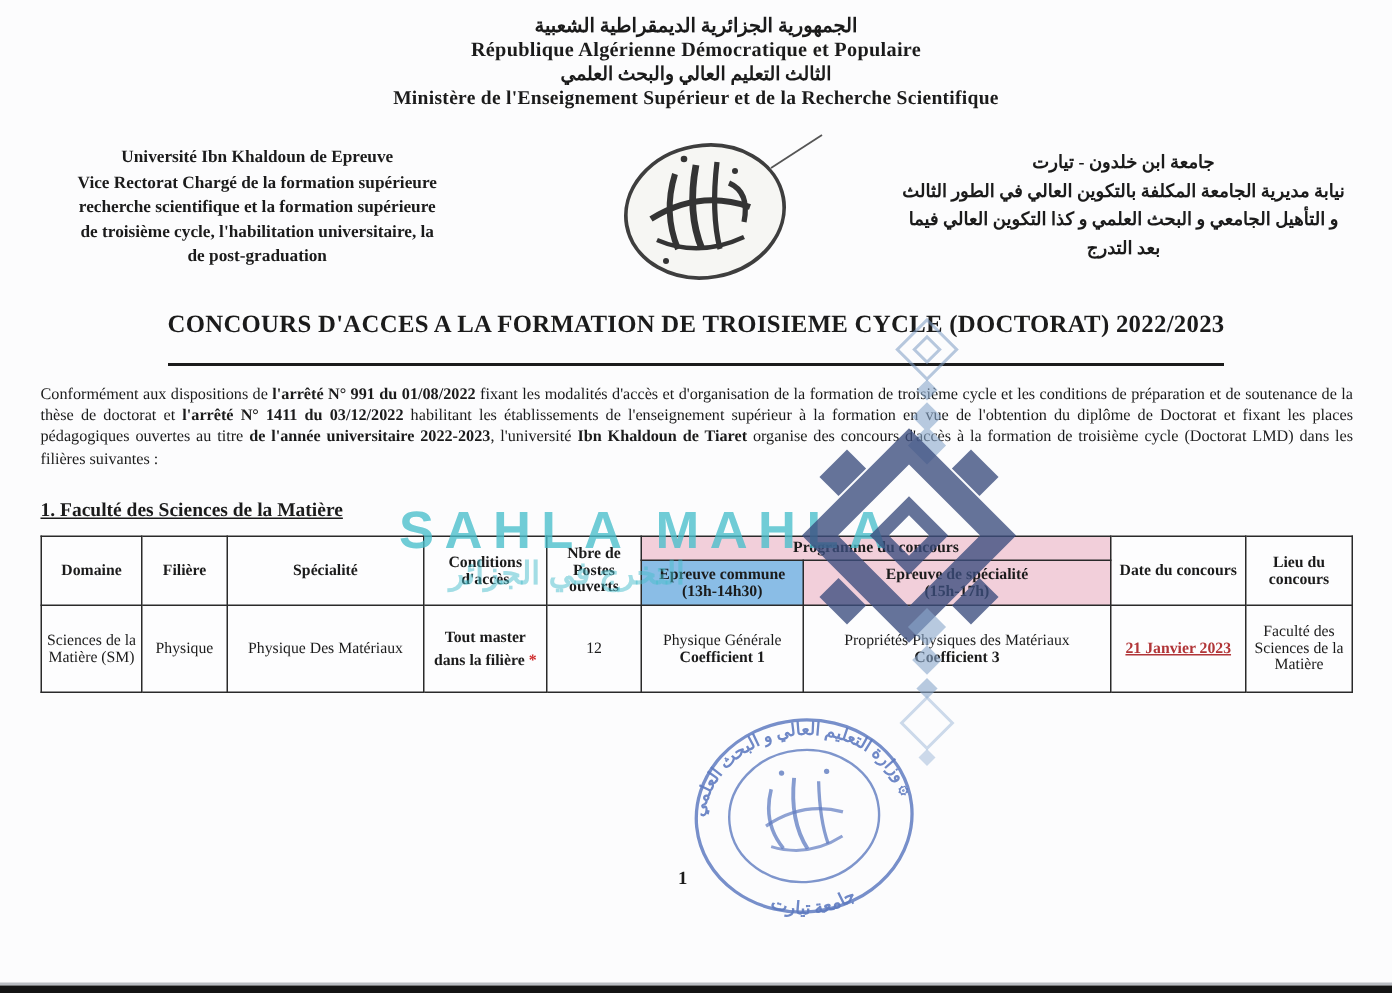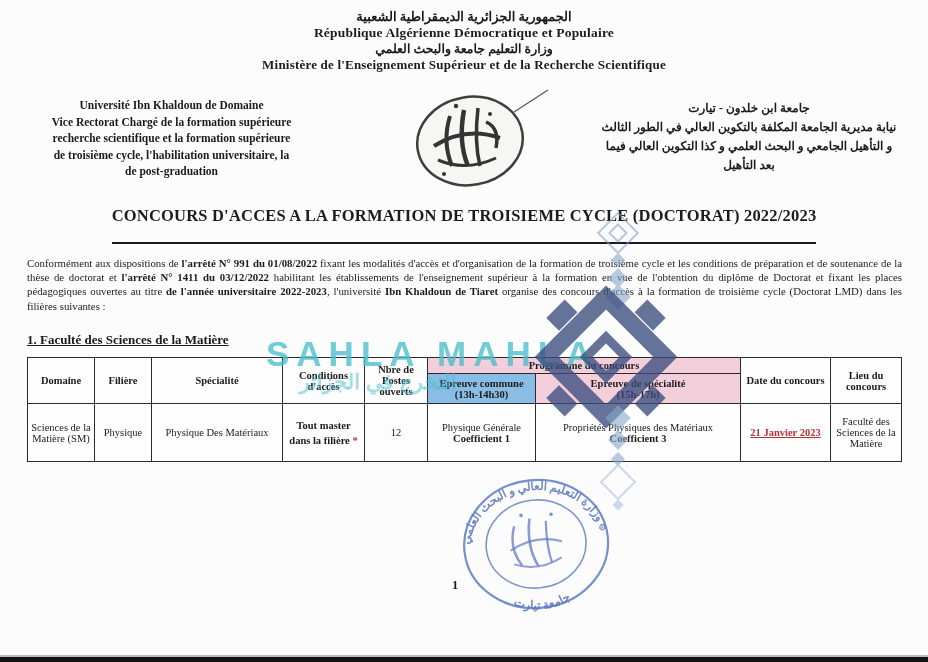--- a/index.html
+++ b/index.html
@@ -87,26 +87,26 @@
   .wm-svg { position:absolute; top:0; left:0; }
 </style>
 </head>
 <body>
 
 <div class="page">
 
   <div class="gov-header">
     <div class="ar1">الجمهورية الجزائرية الديمقراطية الشعبية</div>
     <div class="fr1">République Algérienne Démocratique et Populaire</div>
-    <div class="ar2">وزارة التعليم جامعة والبحث العلمي</div>
+    <div class="ar2">الثالث التعليم العالي والبحث العلمي</div>
     <div class="fr2">Ministère de l'Enseignement Supérieur et de la Recherche Scientifique</div>
   </div>
 
   <div class="sender-block">
-    <div>Université Ibn Khaldoun de Domaine</div>
+    <div>Université Ibn Khaldoun de Epreuve</div>
     <div>Vice Rectorat Chargé de la formation supérieure</div>
     <div>recherche scientifique et la formation supérieure</div>
     <div>de troisième cycle, l'habilitation universitaire, la</div>
     <div>de post-graduation</div>
   </div>
 
   <div class="seal-wrap">
     <svg width="160" height="110" viewBox="0 0 160 110">
       <ellipse cx="72" cy="57" rx="53" ry="44" fill="#f6f6f3" stroke="#3e3e3e" stroke-width="2.5" transform="rotate(-10 72 57)"></ellipse>
       <line x1="116" y1="28" x2="150" y2="6" stroke="#555" stroke-width="1.2"></line>
@@ -119,21 +119,21 @@
       <circle cx="58" cy="22" r="2.2" fill="#343434"></circle>
       <circle cx="92" cy="30" r="2" fill="#343434"></circle>
       <circle cx="46" cy="90" r="2" fill="#343434"></circle>
     </svg>
   </div>
 
   <div class="arabic-block">
     <div>جامعة ابن خلدون - تيارت</div>
     <div>نيابة مديرية الجامعة المكلفة بالتكوين العالي في الطور الثالث</div>
     <div>و التأهيل الجامعي و البحث العلمي و كذا التكوين العالي فيما</div>
-    <div>بعد التأهيل</div>
+    <div>بعد التدرج</div>
   </div>
 
   <div class="doc-title">
     <span>CONCOURS D'ACCES A LA FORMATION DE TROISIEME CYCLE (DOCTORAT) 2022/2023</span>
   </div>
 
   <p class="intro"><span>Conformément aux dispositions de </span><b>l'arrêté N° 991 du 01/08/2022</b><span> fixant les modalités d'accès et d'organisation de la formation de troisième cycle et les conditions de préparation et de soutenance de la thèse de doctorat et </span><b>l'arrêté N° 1411 du 03/12/2022</b><span> habilitant les établissements de l'enseignement supérieur à la formation en vue de l'obtention du diplôme de Doctorat et fixant les places pédagogiques ouvertes au titre </span><b>de l'année universitaire 2022-2023</b><span>, l'université </span><b>Ibn Khaldoun de Tiaret</b><span> organise des concours d'accès à la formation de troisième cycle (Doctorat LMD) dans les filières suivantes :</span></p>
 
   <div class="section-heading">1. Faculté des Sciences de la Matière</div>
 

